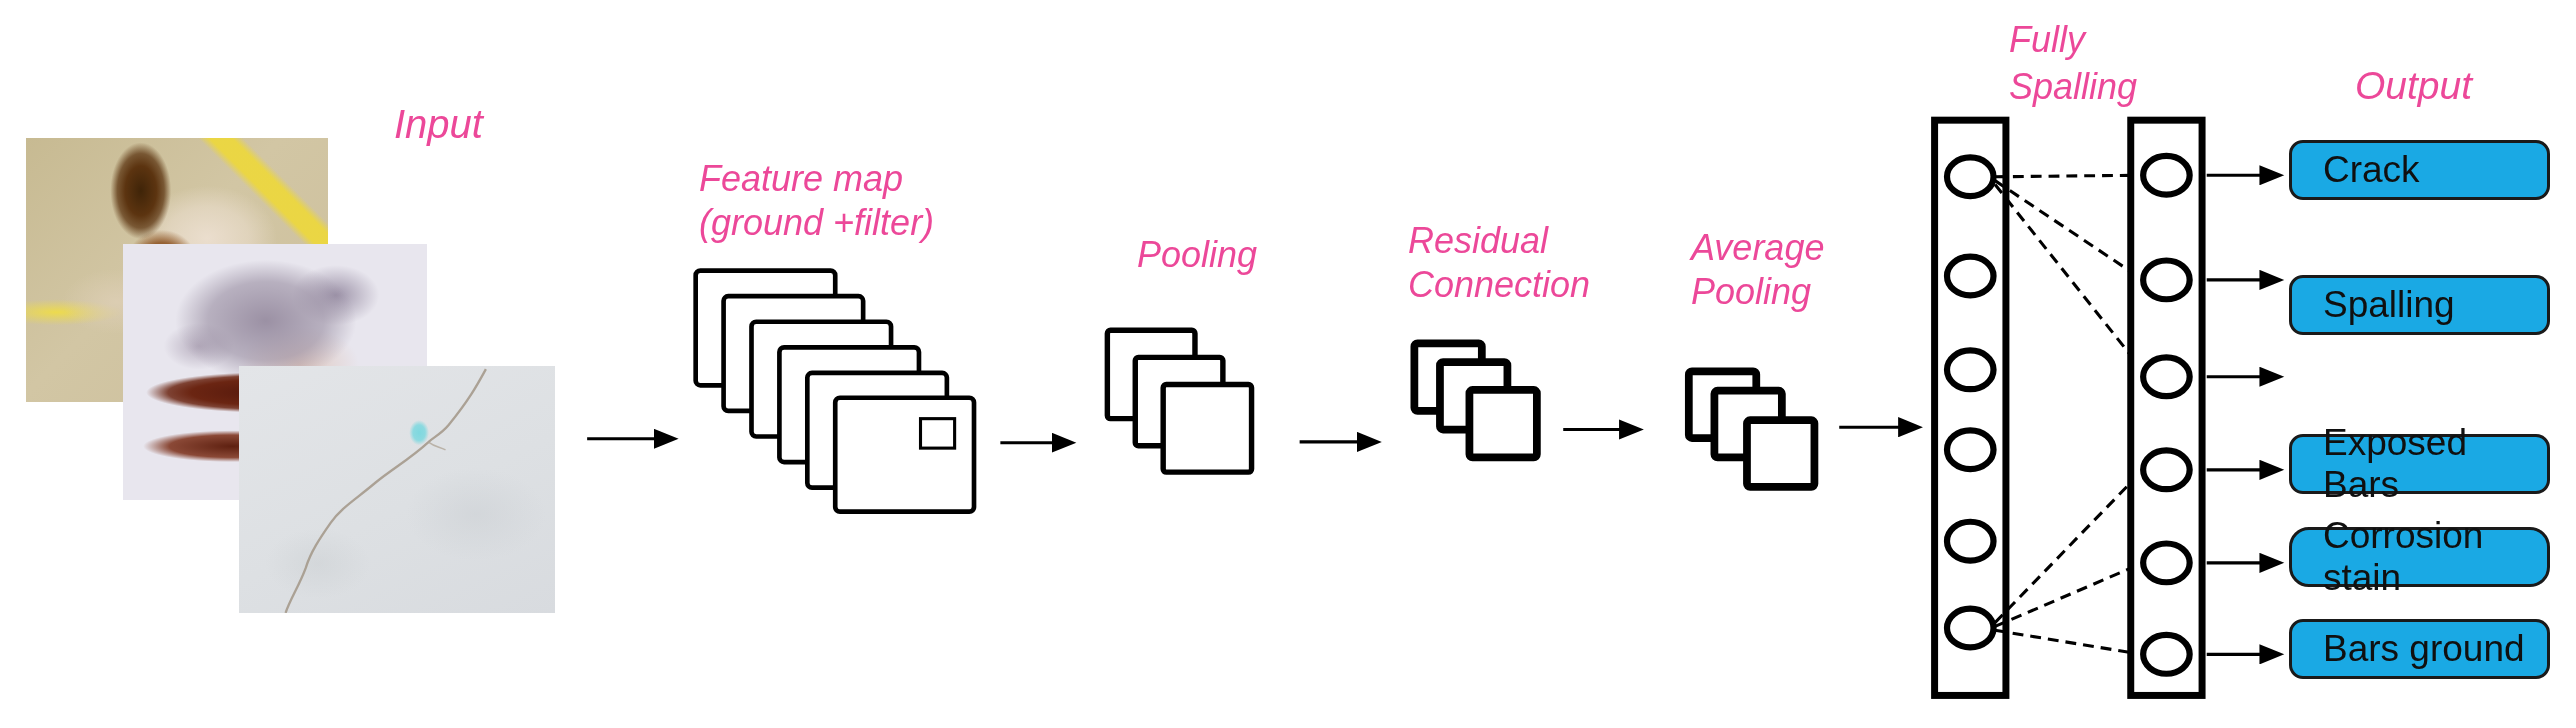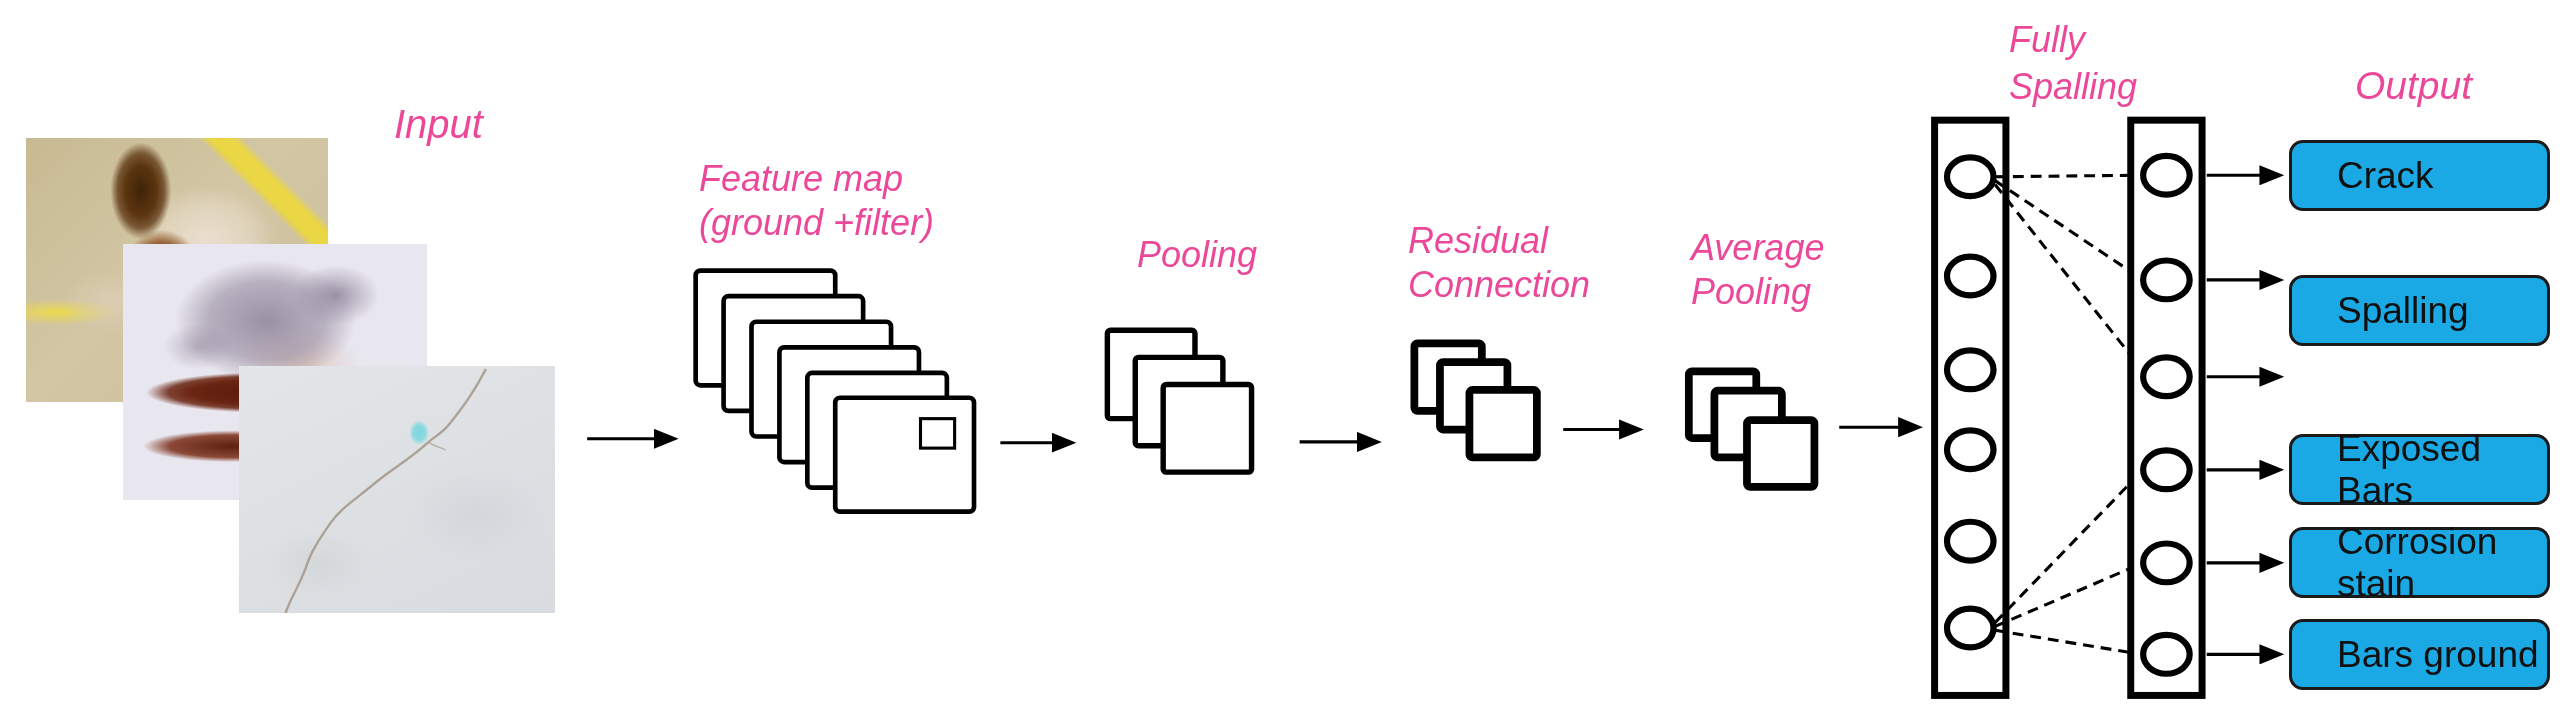--- a/index.html
+++ b/index.html
@@ -41,26 +41,26 @@
   .lbl{position:absolute;z-index:5;color:#ec4899;font-size:36px;line-height:44px;white-space:pre;font-style:italic;}
   .lbl-input{left:349px;top:102px;font-size:40px;margin-left:45px;}
   .lbl-featuremap{left:699px;top:157px;}
   .lbl-pooling{left:1137px;top:233px;}
   .lbl-residual{left:1408px;top:219px;}
   .lbl-average{left:1691px;top:226px;}
   .lbl-fully{left:2009px;top:15.5px;line-height:47px;}
   .lbl-output{left:2355px;top:64px;font-size:39px;}
 
   
-  .obox{position:absolute;left:2289px;width:261px;height:71px;z-index:5;
+  .obox{position:absolute;left:2289px;width:261px;height:60px;z-index:5;
     background:#1AA9E4;border:3.9px solid #1a1a1a;border-radius:14px;box-sizing:border-box;
-    display:flex;align-items:center;padding-left:45px;
+    display:flex;align-items:center;padding-left:31px;
     font-size:37px;color:#101010;}
   .ob1{top:140px;} .ob2{top:244px;margin-top:31px;} .ob3{top:341px;}
-  .ob4{top:434px;} .ob5{top:527px;} .ob6{top:619px;}
+  .ob4{top:434px;} .ob5{top:527px;border-radius:20px;} .ob6{top:619px;}
 </style>
 </head>
 <body>
 
 <div id="canvas">
 
   <div class="photo p1"></div>
   <div class="photo p2"></div>
   <div class="photo p3">
     <svg width="316" height="247" viewBox="0 0 407 318">

